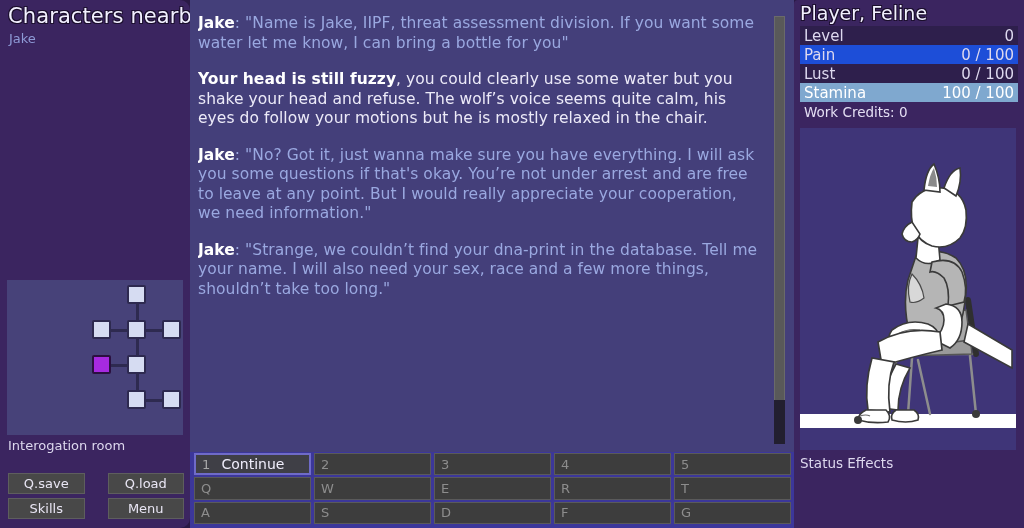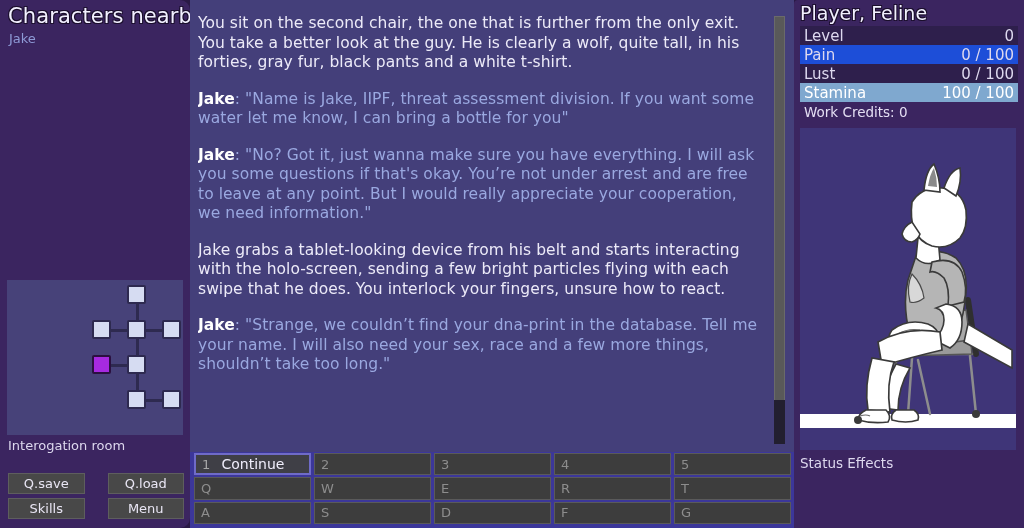--- a/index.html
+++ b/index.html
@@ -266,24 +266,23 @@
           <span>Skills</span>
         </div>
         <div class="side-btn">
           <span>Menu</span>
         </div>
       </div>
   </div>
 
   <div id="main">
     <div id="story">
-        <div class="para"><span>You sit on the second chair, the one that is further from the only exit. You take a better look at the guy. He is clearly a wolf, quite tall, in his forties, gray fur, black pants and a white t-shirt.</span></div>
         <div class="para"><span class="speaker">Jake</span><span class="dialogue">: </span><span class="dialogue">"Name is Jake, IIPF, threat assessment division. If you want some water let me know, I can bring a bottle for you"</span></div>
+        <div class="para"><span class="bold">Your head is still fuzzy</span><span>, you could clearly use some water but you shake your head and refuse. The wolf’s voice seems quite calm, his eyes do follow your motions but he is mostly relaxed in the chair.</span></div>
         <div class="para"><span class="speaker">Jake</span><span class="dialogue">: </span><span class="dialogue">"No? Got it, just wanna make sure you have everything. I will ask you some questions if that's okay. You’re not under arrest and are free to leave at any point. But I would really appreciate your cooperation, we need information."</span></div>
-        <div class="para"><span>Jake grabs a tablet-looking device from his belt and starts interacting with the holo-screen, sending a few bright particles flying with each swipe that he does. You interlock your fingers, unsure how to react.</span></div>
         <div class="para"><span class="speaker">Jake</span><span class="dialogue">: </span><span class="dialogue">"Strange, we couldn’t find your dna-print in the database. Tell me your name. I will also need your sex, race and a few more things, shouldn’t take too long."</span></div>
       </div>
 
     <div id="scrollbar-track">
       <div id="scrollbar-thumb"></div>
       <div id="scrollbar-thumb-tail"></div>
     </div>
 
     <div id="actions">
         <div class="act-btn selected">

